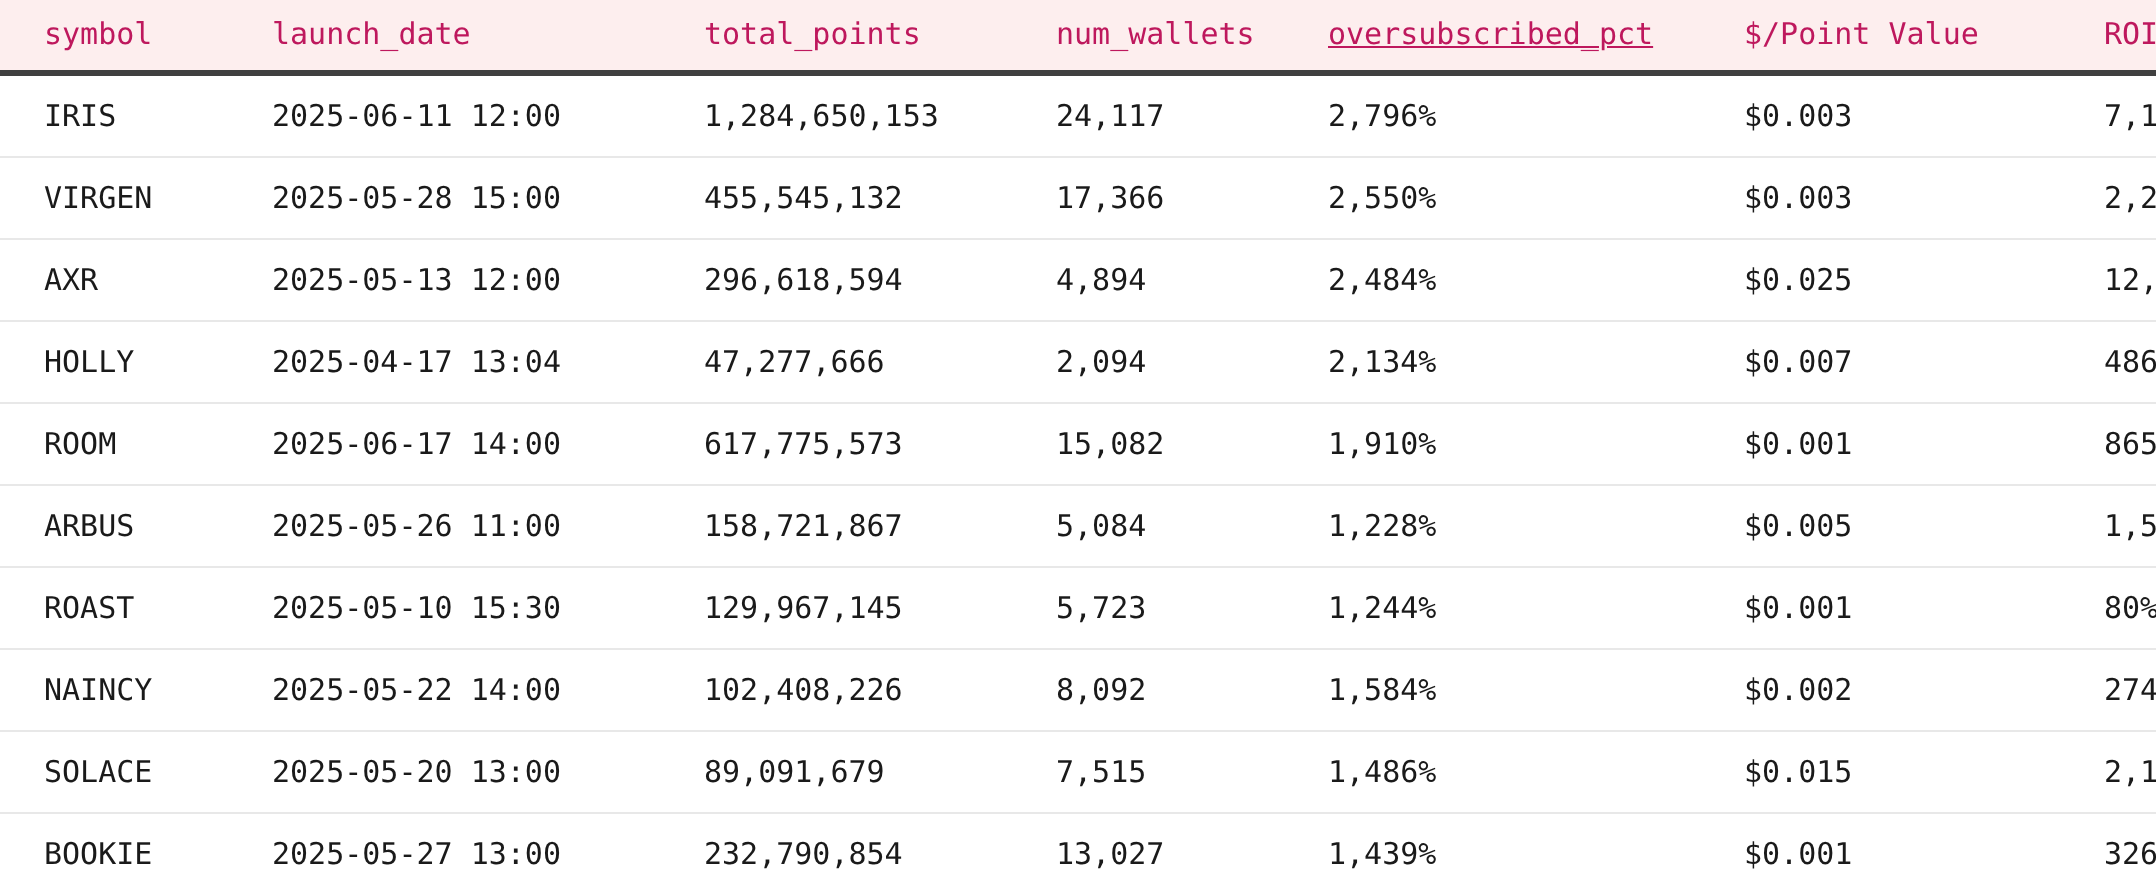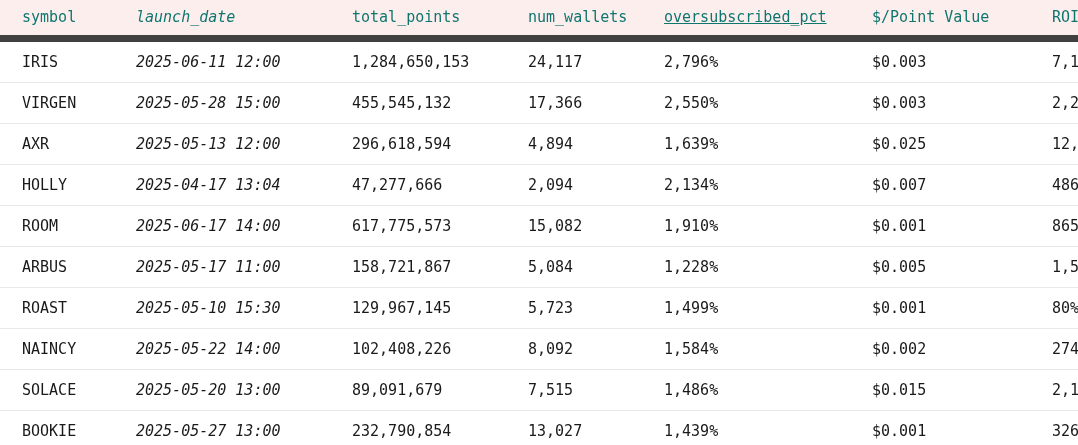--- a/index.html
+++ b/index.html
@@ -23,43 +23,43 @@
     table-layout: fixed;
     font-size: 15px;
   }
   table.data-table thead tr {
     background: #fdeeee;
   }
   table.data-table thead th {
     text-align: left;
     font-weight: normal;
     padding: 8px 0 9px 0;
-    color: #0f766e;
+    color: #be185d;
     white-space: nowrap;
     font-size: 15px;
   }
   table.data-table thead th .hdr-label {
     display: inline-block;
   }
   table.data-table thead th.sorted .hdr-label {
     text-decoration: underline;
     text-align: right;
   }
   table.data-table tbody td {
     padding: 11px 0 11px 0;
     border-bottom: 1px solid #e8e8e8;
     white-space: nowrap;
     font-size: 15px;
     color: #1a1a1a;
   }
   table.data-table tbody tr:first-child td {
-    border-top: 7px solid #404040;
+    border-top: 3px solid #404040;
   }
   .col-symbol   { width: 96px;  padding-left: 22px !important; }
-  .col-launch   { width: 196px; padding-left: 18px !important; font-style: italic; }
+  .col-launch   { width: 196px; padding-left: 18px !important; }
   .col-points   { width: 162px; padding-left: 20px !important; }
   .col-wallets  { width: 120px; padding-left: 14px !important; }
   .col-oversub  { width: 190px; padding-left: 16px !important; }
   .col-ppv      { width: 160px; padding-left: 18px !important; }
   .col-roi      { width: 120px; padding-left: 20px !important; }
   .roi-pos {
     color: #19a16b;
   }
 </style>
 </head>
@@ -95,21 +95,21 @@
         <td class="col-wallets">17,366</td>
         <td class="col-oversub">2,550%</td>
         <td class="col-ppv">$0.003</td>
         <td class="col-roi roi-pos">2,280%</td>
       </tr>
       <tr>
         <td class="col-symbol">AXR</td>
         <td class="col-launch">2025-05-13 12:00</td>
         <td class="col-points">296,618,594</td>
         <td class="col-wallets">4,894</td>
-        <td class="col-oversub">1,639%</td>
+        <td class="col-oversub">2,484%</td>
         <td class="col-ppv">$0.025</td>
         <td class="col-roi roi-pos">12,587%</td>
       </tr>
       <tr>
         <td class="col-symbol">HOLLY</td>
         <td class="col-launch">2025-04-17 13:04</td>
         <td class="col-points">47,277,666</td>
         <td class="col-wallets">2,094</td>
         <td class="col-oversub">2,134%</td>
         <td class="col-ppv">$0.007</td>
@@ -119,33 +119,33 @@
         <td class="col-symbol">ROOM</td>
         <td class="col-launch">2025-06-17 14:00</td>
         <td class="col-points">617,775,573</td>
         <td class="col-wallets">15,082</td>
         <td class="col-oversub">1,910%</td>
         <td class="col-ppv">$0.001</td>
         <td class="col-roi roi-pos">865%</td>
       </tr>
       <tr>
         <td class="col-symbol">ARBUS</td>
-        <td class="col-launch">2025-05-17 11:00</td>
+        <td class="col-launch">2025-05-26 11:00</td>
         <td class="col-points">158,721,867</td>
         <td class="col-wallets">5,084</td>
         <td class="col-oversub">1,228%</td>
         <td class="col-ppv">$0.005</td>
         <td class="col-roi roi-pos">1,530%</td>
       </tr>
       <tr>
         <td class="col-symbol">ROAST</td>
         <td class="col-launch">2025-05-10 15:30</td>
         <td class="col-points">129,967,145</td>
         <td class="col-wallets">5,723</td>
-        <td class="col-oversub">1,499%</td>
+        <td class="col-oversub">1,244%</td>
         <td class="col-ppv">$0.001</td>
         <td class="col-roi roi-pos">80%</td>
       </tr>
       <tr>
         <td class="col-symbol">NAINCY</td>
         <td class="col-launch">2025-05-22 14:00</td>
         <td class="col-points">102,408,226</td>
         <td class="col-wallets">8,092</td>
         <td class="col-oversub">1,584%</td>
         <td class="col-ppv">$0.002</td>

